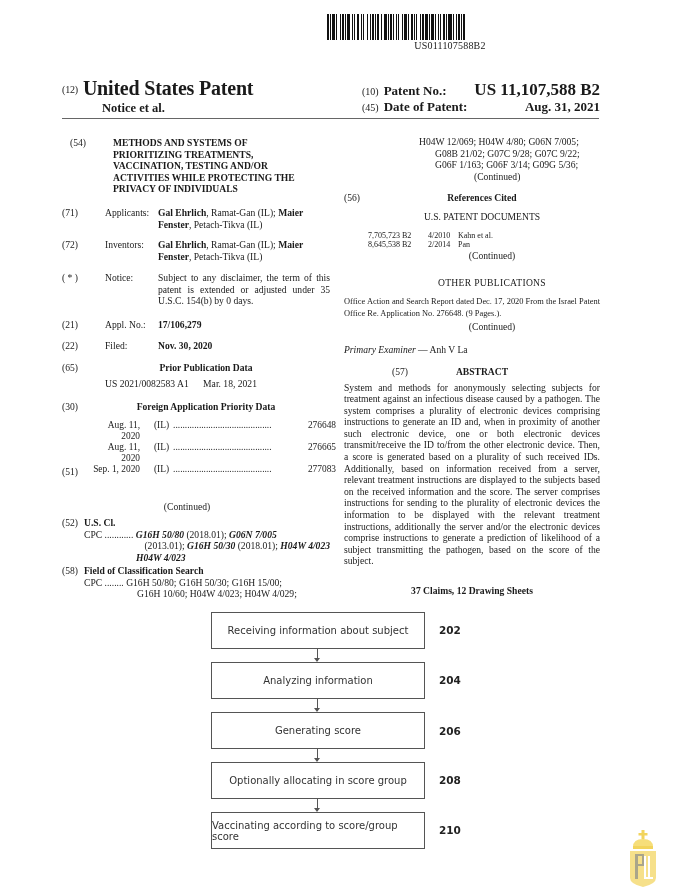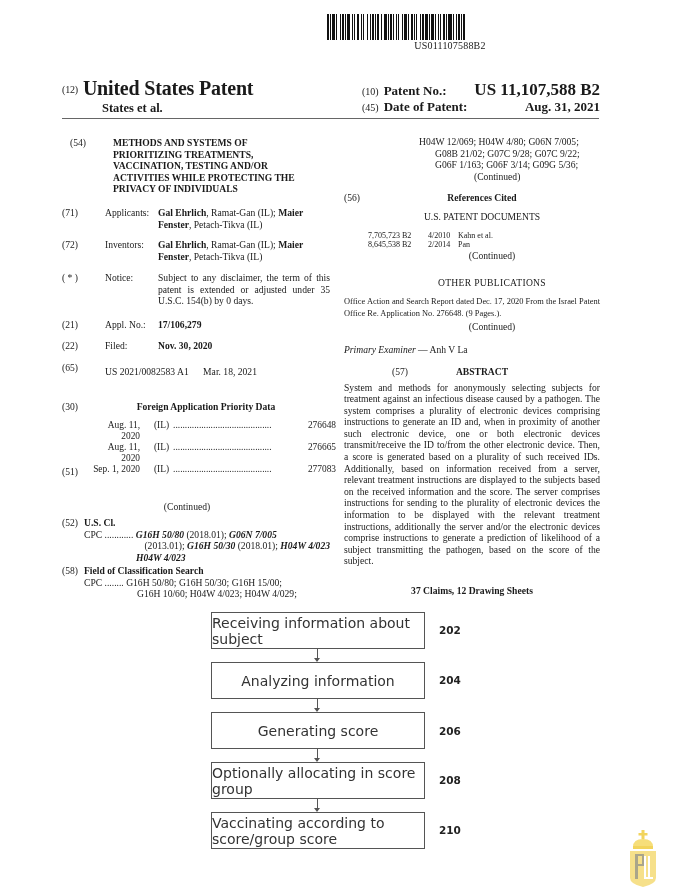--- a/index.html
+++ b/index.html
@@ -35,21 +35,21 @@
   .hang .lab { width:53px; flex:0 0 53px; }
   .hang .txt { flex:1; }
   .justify { text-align:justify; }
   .dots-row { display:flex; justify-content:space-between; width:248px; margin-left:26px; }
   
   .rfield { position:absolute; left:344px; width:256px; font-size:9.6px; line-height:11.5px; }
   .abstract-text { text-align:justify; font-size:9.6px; line-height:11.6px; }
   .refs { font-size:8px; line-height:9px; }
   
   .box { position:absolute; left:211px; width:214px; height:37px; border:1px solid #555; box-sizing:border-box;
-         font-family:"DejaVu Sans", "Liberation Sans", sans-serif; font-size:14px; color:#333;
+         font-family:"DejaVu Sans", "Liberation Sans", sans-serif; font-size:10px; color:#333;
          display:flex; align-items:center; justify-content:center; }
   .ref { position:absolute; left:439px; font-family:"DejaVu Sans", sans-serif; font-weight:bold; font-size:10.5px; color:#222; }
   .arrow { position:absolute; left:317px; width:1px; background:#555; height:12px; }
   .arrow::after { content:""; position:absolute; left:-3px; bottom:-1px; border-left:3.5px solid transparent; border-right:3.5px solid transparent; border-top:4px solid #555; }
   #logo { left:628px; top:830px; width:30px; height:58px; }
 </style>
 </head>
 <body>
 
 <div id="barcode" class="abs">
@@ -147,21 +147,21 @@
     <span style="width: 1.05px; background: transparent;"></span>
     <span style="width: 2.1px;"></span>
     <span style="width: 3.15px; background: transparent;"></span>
   </div>
 <div id="barcode-text" class="abs">US011107588B2</div>
 
 <div id="hdr-left" class="abs">
   <div class="title">
     <span class="num">(12)</span><span>United States Patent</span>
   </div>
-  <div class="sub">States et al.</div>
+  <div class="sub">Notice et al.</div>
 </div>
 <div id="hdr-right" class="abs">
   <div class="hr-row">
     <span class="num">(10)</span>
     <span class="lbl">Patent No.:</span>
     <span class="val big">US 11,107,588 B2</span>
   </div>
   <div class="hr-row">
     <span class="num">(45)</span>
     <span class="lbl">Date of Patent:</span>
@@ -216,20 +216,21 @@
 <div class="field" style="top:340px; height:12px;">
   <span class="code">(22)</span>
   <div class="body hang">
     <span class="lab">Filed:</span>
     <span class="txt bold">Nov. 30, 2020</span>
   </div>
 </div>
 
 <div class="field" style="top:362px; height:30px;">
   <span class="code">(65)</span>
+  <div class="bold center" style="margin-left:20px;">Prior Publication Data</div>
   <div style="margin-left:43px; margin-top:4px;">
     <span>US 2021/0082583 A1</span>
     <span style="margin-left:12px;">Mar. 18, 2021</span>
   </div>
 </div>
 
 <div class="field" style="top:401px; height:60px;">
   <span class="code">(30)</span>
   <div class="bold center" style="margin-left:20px;">Foreign Application Priority Data</div>
   <div style="margin-top:7px; font-size:9.4px; line-height:11px;">

